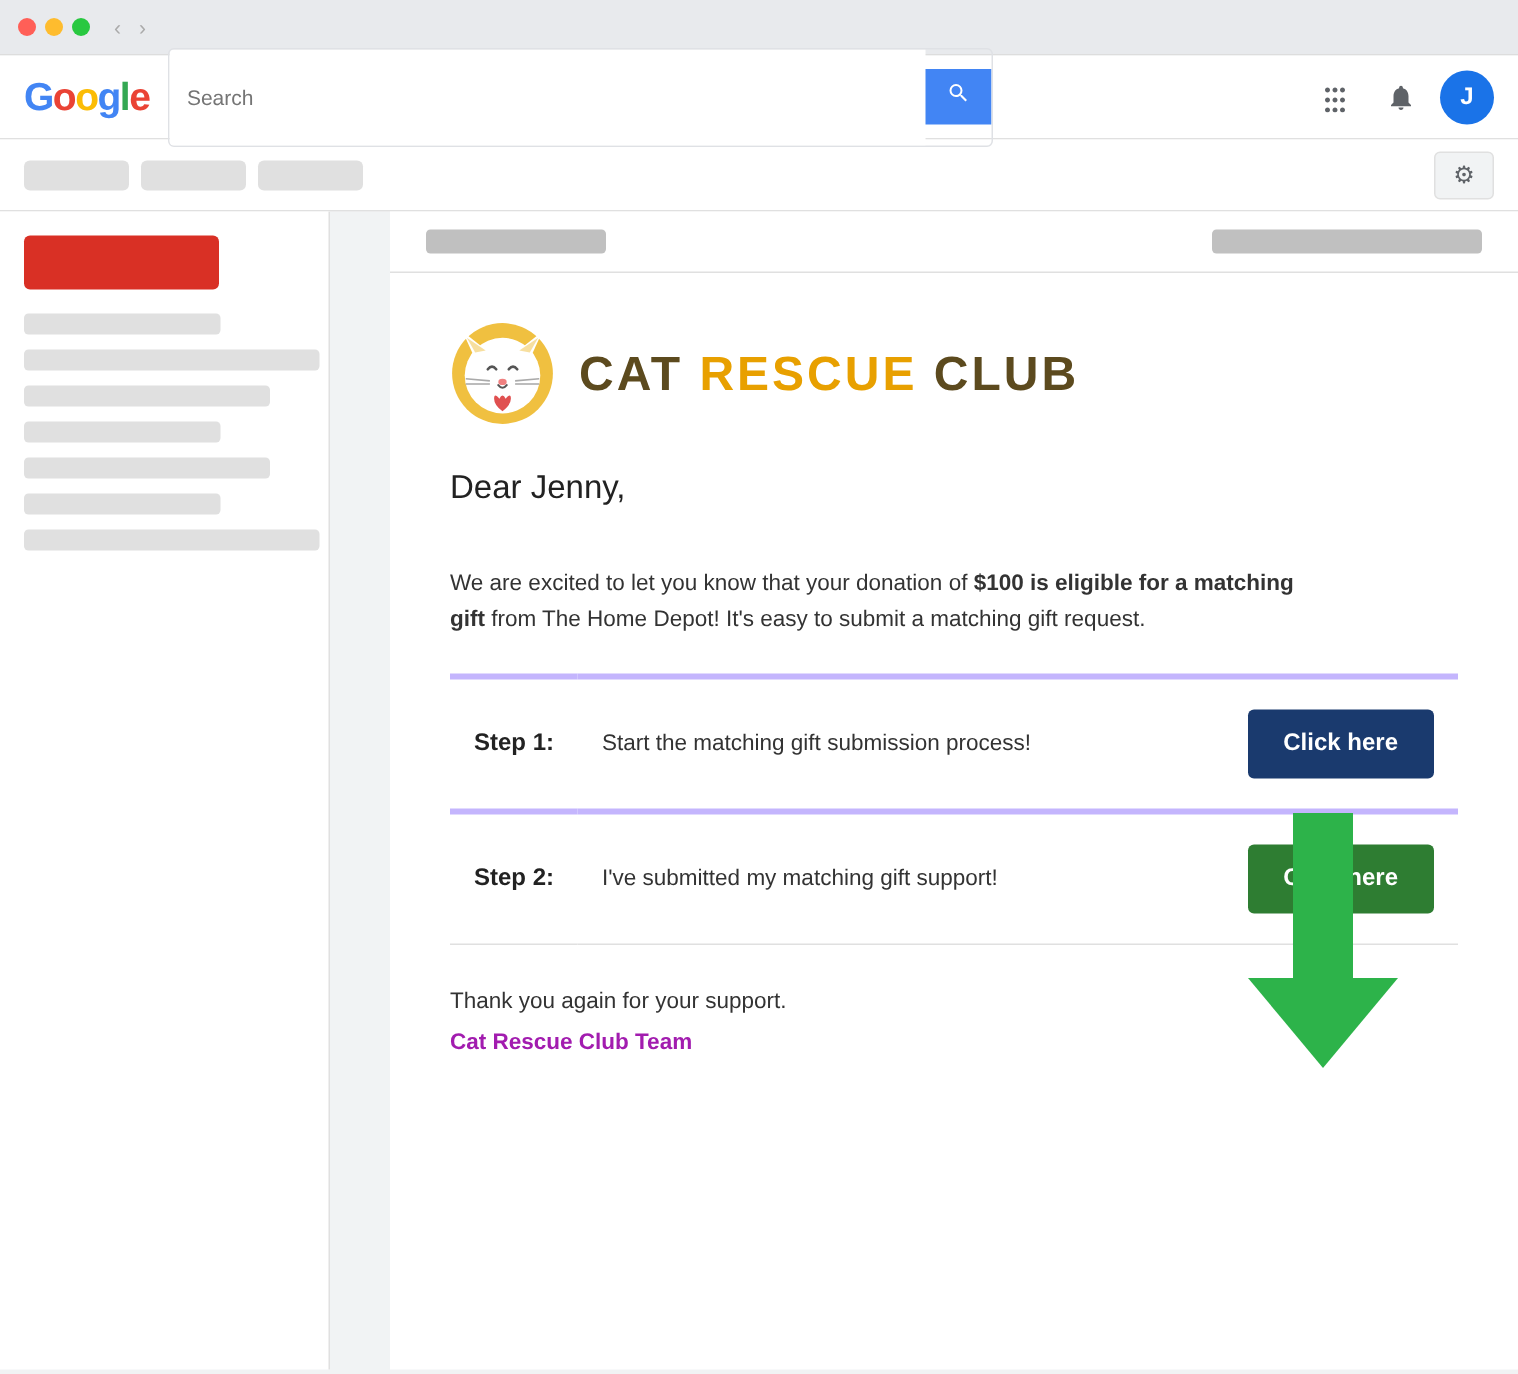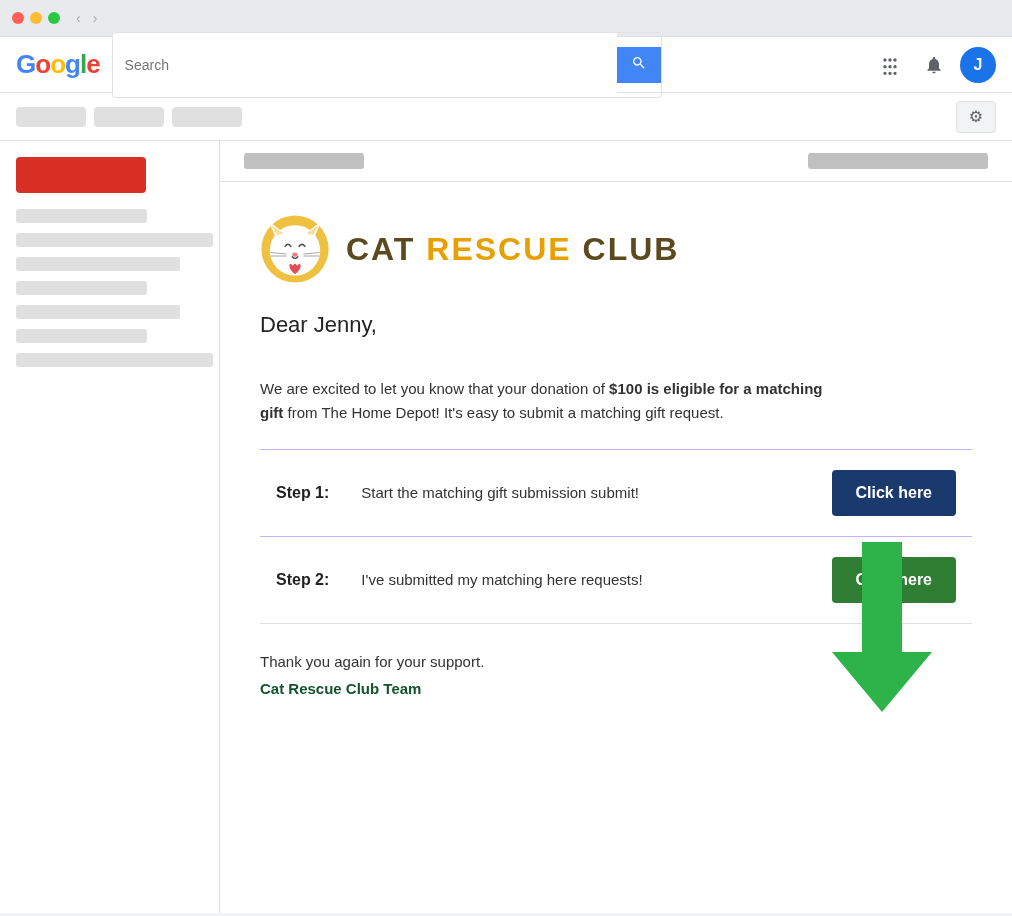--- a/index.html
+++ b/index.html
@@ -162,20 +162,21 @@
       margin-left: auto;
       cursor: pointer;
       color: #5f6368;
       font-size: 16px;
     }
 
     
     .main-layout {
       display: flex;
       height: calc(916px - 36px - 60px - 48px);
+      gap: 40px;
     }
 
     
     .sidebar {
       width: 220px;
       background: white;
       padding: 8px 0;
       border-right: 1px solid #e0e0e0;
     }
 
@@ -280,21 +281,21 @@
     }
 
     
     .steps-table {
       width: 100%;
       border-collapse: collapse;
       margin-bottom: 24px;
     }
 
     .steps-table tr {
-      border-top: 1px solid #c4b5fd;
+      border-top: 4px solid #c4b5fd;
     }
 
     .steps-table tr:last-child {
       border-bottom: 1px solid #e0e0e0;
     }
 
     .steps-table td {
       padding: 20px 16px;
       vertical-align: middle;
     }
@@ -344,21 +345,21 @@
 
     
     .closing {
       font-size: 15px;
       color: #333;
       line-height: 1.8;
       margin-top: 8px;
     }
 
     .closing-name {
-      color: #14532d;
+      color: #a21caf;
       font-weight: bold;
       font-size: 15px;
     }
 
     
     .arrow-overlay {
       position: absolute;
       top: 360px;
       right: 80px;
       width: 100px;
@@ -482,28 +483,28 @@
       <div class="greeting">Dear Jenny,</div>
 
       <div class="email-paragraph">
         We are excited to let you know that your donation of <span class="highlight">$100 is eligible for a matching gift</span> from The Home Depot! It's easy to submit a matching gift request.
       </div>
 
       <table class="steps-table">
         <tbody>
             <tr>
           <td class="step-label">Step 1:</td>
-          <td class="step-description">Start the matching gift submission submit!</td>
+          <td class="step-description">Start the matching gift submission process!</td>
           <td class="step-btn-cell">
             <button class="step-btn-1">Click here</button>
           </td>
         </tr>
         <tr>
           <td class="step-label">Step 2:</td>
-          <td class="step-description">I've submitted my matching here requests!</td>
+          <td class="step-description">I've submitted my matching gift support!</td>
           <td class="step-btn-cell">
             <button class="step-btn-2">Click here</button>
           </td>
         </tr>
       </tbody>
         </table>
 
       <div class="closing">
         <div>Thank you again for your support.</div>
         <div class="closing-name">Cat Rescue Club Team</div>

